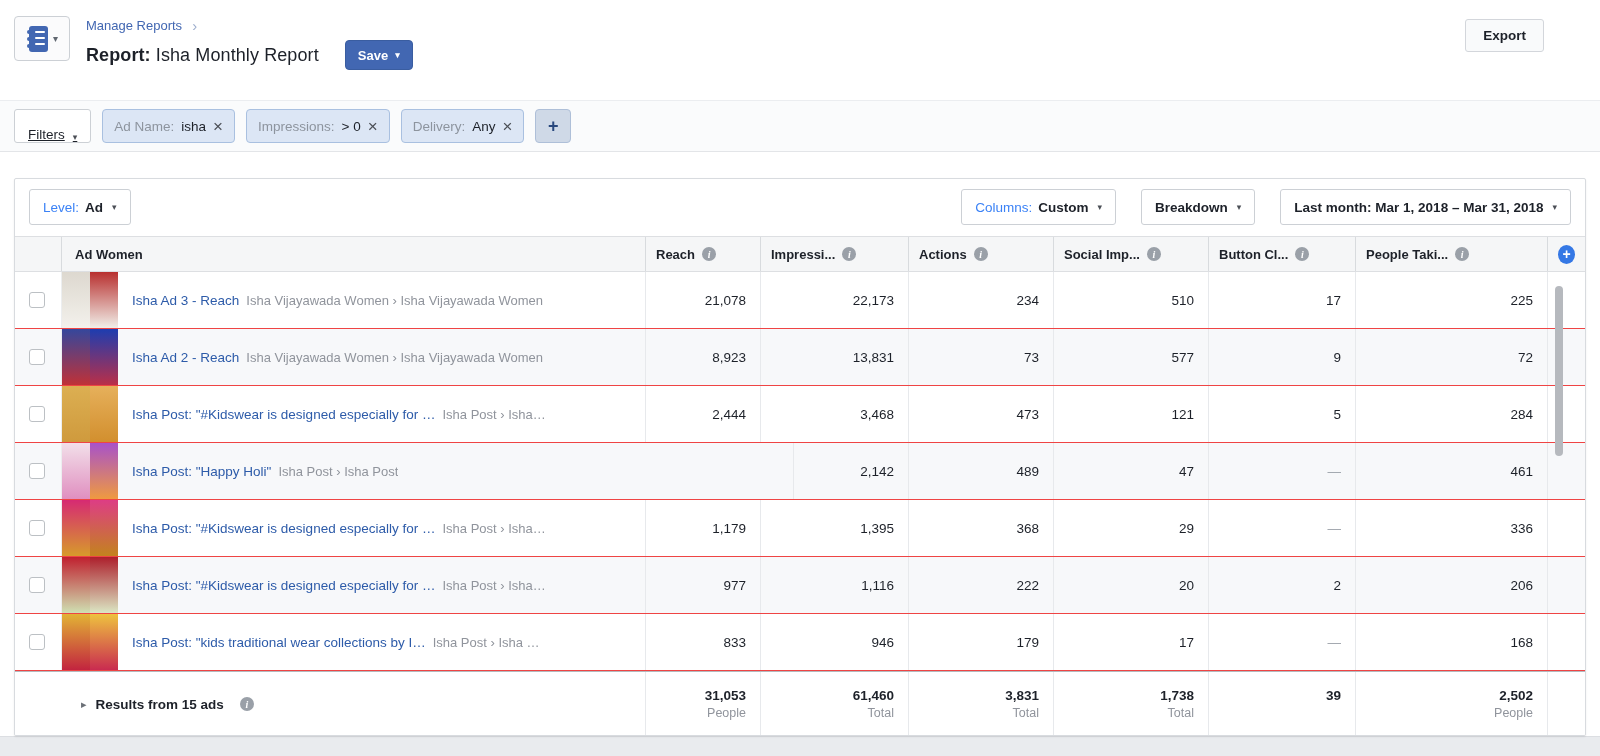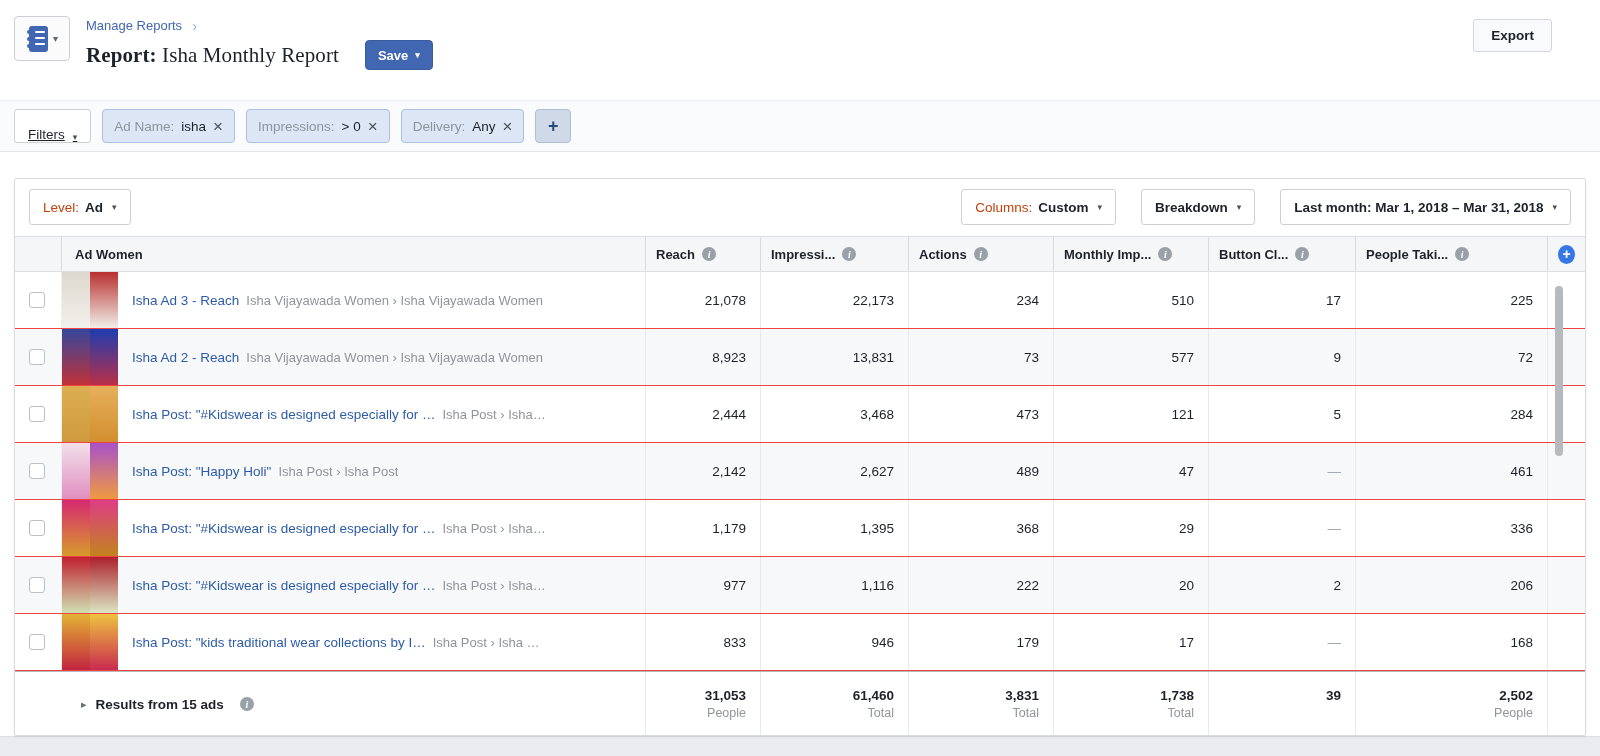--- a/index.html
+++ b/index.html
@@ -13,26 +13,26 @@
   .notebook { position:relative; width:22px; height:26px; }
   .notebook .book { position:absolute; left:3px; top:0; width:19px; height:26px; background:#4267b2; border-radius:3px; }
   .notebook .line { position:absolute; left:9px; height:2.5px; width:10px; background:#fff; border-radius:1px; }
   .notebook .ring { position:absolute; left:1px; width:4px; height:4px; background:#4267b2; border-radius:50%; }
   .caret { font-size:10px; color:#606770; line-height:1; }
   .title-block { margin-left:16px; padding-top:2px; }
   .breadcrumb-row { font-size:13px; display:flex; align-items:center; gap:10px; }
   .breadcrumb-row a { color:#4267b2; text-decoration:none; cursor:pointer; }
   .crumb-chev { color:#9daecd; font-size:15px; line-height:1; }
   .title-row { display:flex; align-items:center; margin-top:7px; }
-  .title-row h1 { font-size:21px; font-weight:400; letter-spacing:.1px;font-family:Liberation Serif, serif; }
+  .title-row h1 { font-size:18px; font-weight:400; letter-spacing:.1px; }
   .title-row h1 .bold { font-weight:700; }
   .save-btn { margin-left:26px; height:30px; padding:0 12px; background:#4267b2; border:1px solid #3a5da0;
     border-radius:4px; color:#fff; font-weight:700; font-size:13px; display:flex; align-items:center; gap:7px; cursor:pointer; }
   .save-btn .caret { color:#fff; font-size:9px; }
-  .export-btn { position:absolute; right:48px; top:19px; height:33px; padding:0 17px; background:#f9fafb;
+  .export-btn { position:absolute; right:56px; top:19px; height:33px; padding:0 17px; background:#f9fafb;
     border:1px solid #d3d6db; border-radius:3px; font-weight:700; font-size:13.5px; color:#1d2129; cursor:pointer; }
 
   
   .filter-band { height:52px; background:#fafbfc; border-top:1px solid #ebedf0; border-bottom:1px solid #e3e5e8;
     display:flex; align-items:center; gap:11px; padding:0 14px; }
   .filters-btn { height:34px; padding:0 13px; background:#fff; border:1px solid #ccd0d5; border-radius:3px;
     font-size:13.5px; color:#1d2129; display:flex; align-items:flex-end; gap:8px; cursor:pointer;text-decoration:underline; }
   .filters-btn .caret { color:#4b4f56; font-size:9px; }
   .chip { height:34px; padding:0 11px; border-radius:4px; display:flex; align-items:center; gap:7px;
     font-size:13.5px; cursor:default; }
@@ -42,21 +42,21 @@
   .add-chip { width:36px; height:34px; border-radius:4px; background:#cfd9e7; border:1px solid #aebfd8;
     color:#29487d; font-size:18px; font-weight:700; line-height:1; cursor:pointer; }
 
   
   .card { margin:26px 14px 0; width:1572px; height:558px; background:#fff; border:1px solid #d8dbdf;
     border-radius:2px; box-shadow:0 1px 2px rgba(0,0,0,.08); position:relative; overflow:hidden; }
 
   .toolbar { height:57px; padding:10px 14px 0; display:flex; align-items:flex-start; }
   .tb-btn { height:36px; padding:0 13px; background:#fff; border:1px solid #ccd0d5; border-radius:3px;
     font-size:13.5px; display:flex; align-items:center; gap:6px; cursor:pointer; white-space:nowrap; }
-  .tb-btn .tb-label { color:#c2410c; }
+  .tb-btn .tb-label { color:#3b82f6; }
   .tb-btn .tb-value { font-weight:700; color:#1d2129; }
   .tb-btn .caret { color:#4b4f56; font-size:9px; margin-left:3px; }
   .tb-right { margin-left:auto; display:flex; gap:25px; }
 
   
   .thead { height:36px; display:flex; background:#f5f6f7; border-top:1px solid #dddfe2; border-bottom:1px solid #dddfe2; font-weight:700; font-size:13px; }
   .thead .cell { display:flex; align-items:center; padding:0 10px; }
   .thead .cell.bordered { border-left:1px solid #d8dbde; }
   .col-check { width:46px; flex:none; }
   .col-name  { flex:1; min-width:0; }
@@ -191,21 +191,21 @@
         </div>
       <div class="cell col-impr bordered">
           <span>Impressi...</span>
           <span class="info">i</span>
         </div>
       <div class="cell col-act bordered">
           <span>Actions</span>
           <span class="info">i</span>
         </div>
       <div class="cell col-soc bordered">
-          <span>Monthly Imp...</span>
+          <span>Social Imp...</span>
           <span class="info">i</span>
         </div>
       <div class="cell col-btn bordered">
           <span>Button Cl...</span>
           <span class="info">i</span>
         </div>
       <div class="cell col-ppl bordered">
           <span>People Taki...</span>
           <span class="info">i</span>
         </div>
@@ -291,21 +291,20 @@
           <span class="thumb">
             <i style="background: linear-gradient(rgb(242, 223, 233), rgb(224, 143, 192));"></i>
             <i style="background: linear-gradient(rgb(168, 82, 201), rgb(239, 154, 64));"></i>
           </span>
         <span class="ad-text">
             <a class="ad-link">Isha Post: "Happy Holi"</a>
             <span class="ad-path">Isha Post › Isha Post</span>
           </span>
         </div>
       <div class="cell num col-reach">2,142</div>
-      <div class="cell num col-impr">2,627</div>
       <div class="cell num col-act">489</div>
       <div class="cell num col-soc">47</div>
       <div class="cell num col-btn dash">—</div>
       <div class="cell num col-ppl">461</div>
       <div class="cell col-plus" style="border-left:1px solid #e7e9ec;"></div>
     </div>
 
     <div class="row">
       <div class="cell col-check">
           <span class="checkbox"></span>

